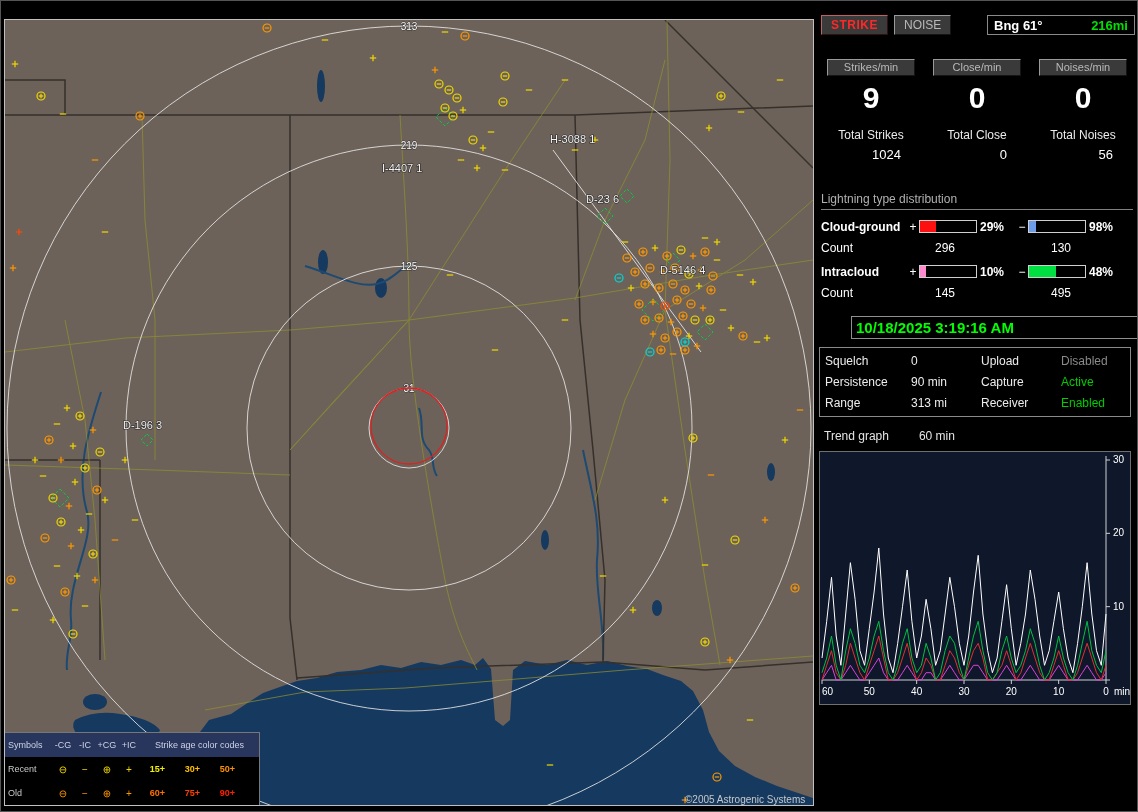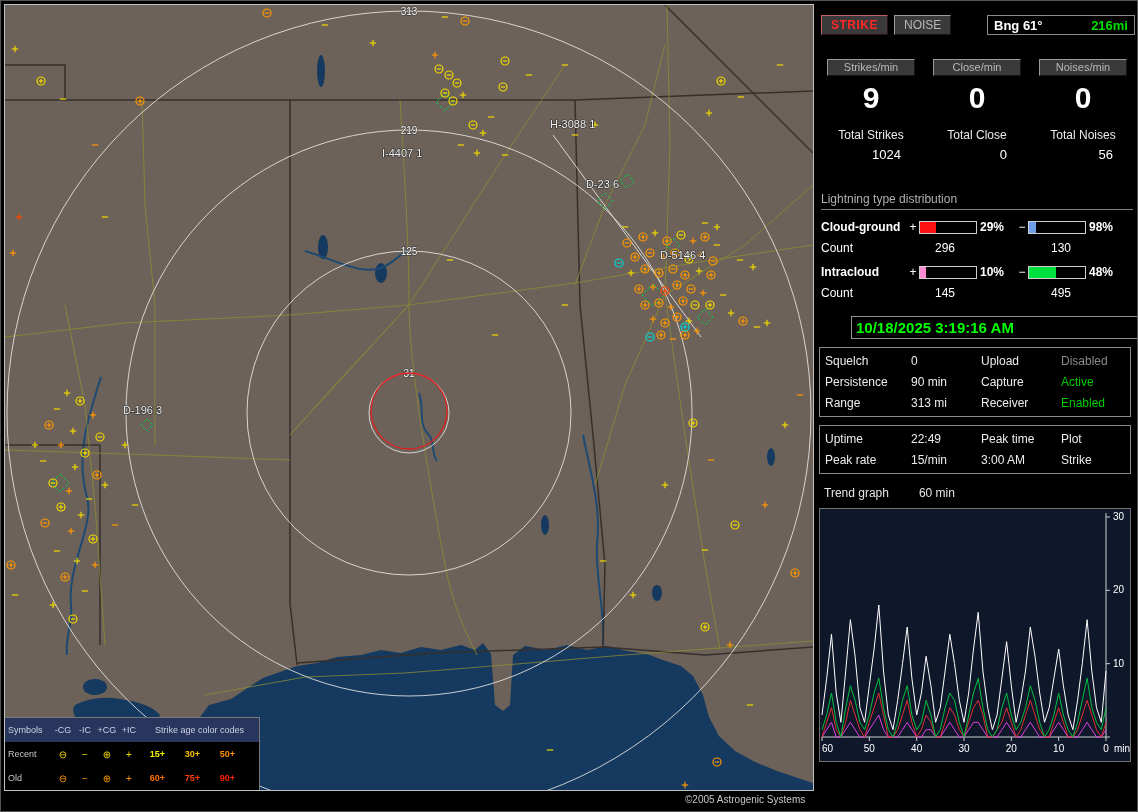--- a/index.html
+++ b/index.html
@@ -1,19 +1,19 @@
 <!DOCTYPE html>
 <html><head>
 <meta charset="utf-8">
 <style>
   html,body{margin:0;padding:0;background:#000;}
   #app{position:relative;width:1138px;height:812px;background:#000;font-family:"Liberation Sans",sans-serif;overflow:hidden;border:1px solid #555;box-sizing:border-box;}
 
   
-  #map{position:absolute;left:3px;top:3px;width:808px;height:785px;border:1px solid #c0c0c0;background:#f97316;box-sizing:content-box;}
+  #map{position:absolute;left:3px;top:18px;width:808px;height:785px;border:1px solid #c0c0c0;background:#f97316;box-sizing:content-box;}
   #map-svg{display:block;}
   #map-svg text{font-family:"Liberation Sans",sans-serif;}
   .cell-label{fill:#f2f2f2;font-size:11px;paint-order:stroke;stroke:#2b2b2b;stroke-width:1.2px;}
   .ring-label{fill:#ffffff;font-size:10px;paint-order:stroke;stroke:#333;stroke-width:1px;}
 
   #legend{position:absolute;left:0;bottom:0;background:#000;border:1px solid #777;border-left:none;border-bottom:none;font-size:9px;color:#ccc;width:254px;}
   .lg-row{display:flex;height:24px;line-height:11px;align-items:center;}
   .lg-head{background:#28355c;color:#ccd2e6;}
   .lg-c0{width:44px;padding-left:3px;}
   .lg-c{width:22px;text-align:center;font-size:10px;}
@@ -35,21 +35,21 @@
 
   .rates{display:flex;margin-top:24px;}
   .rate-col{width:104px;text-align:center;}
   .rate-col + .rate-col{margin-left:2px;}
   .rate-btn{display:block;width:88px;margin:0 auto;height:17px;line-height:15px;font-size:11px;padding:0;}
   .rate-val{font-size:30px;font-weight:bold;color:#fff;margin-top:5px;}
   .total-label{font-size:12px;color:#ececec;margin-top:13px;}
   .total-val{font-size:13px;color:#fff;margin-top:5px;text-align:right;padding-right:22px;}
 
   .dist-title{margin:30px 2px 0 2px;font-size:12px;color:#b0b0b0;padding-bottom:3px;border-bottom:1px solid #808080;}
-  .dist-row{display:flex;align-items:flex-end;margin-top:10px;font-size:12px;color:#fff;}
+  .dist-row{display:flex;align-items:flex-start;margin-top:10px;font-size:12px;color:#fff;}
   .dist-name{width:86px;font-weight:bold;padding-left:2px;}
   .dist-sign{width:12px;text-align:center;}
   .bar{width:56px;height:11px;border:1px solid #d0d0d0;background:#000;}
   .bar-fill{height:100%;width:0;}
   .dist-pct{width:36px;font-weight:bold;padding-left:3px;}
   .count-row{display:flex;font-size:12px;color:#fff;margin-top:7px;}
   .count-label{width:100px;padding-left:2px;}
   .count-v1{width:104px;padding-left:14px;}
   .count-v2{padding-left:12px;}
 
@@ -553,31 +553,20 @@
       <span>90 min</span>
       <span>Capture</span>
       <span class="v-green">Active</span>
 
       <span>Range</span>
       <span>313 mi</span>
       <span>Receiver</span>
       <span class="v-green">Enabled</span>
     </div>
 
-    <div class="info-box">
-      <span>Uptime</span>
-      <span>22:49</span>
-      <span>Peak time</span>
-      <span>Plot</span>
-
-      <span>Peak rate</span>
-      <span>15/min</span>
-      <span>3:00 AM</span>
-      <span>Strike</span>
-    </div>
 
     <div class="trend-head">
       <span>Trend graph</span>
       <span class="trend-window">60 min</span>
     </div>
 
     <div class="trend-box">
       <svg id="trend-svg" viewBox="0 0 310 252" width="310" height="252">
           <line x1="286" y1="4" x2="286" y2="228" stroke="#d0d0d0" stroke-width="1"></line>
           <line x1="2" y1="228" x2="290" y2="228" stroke="#d0d0d0" stroke-width="1"></line>

